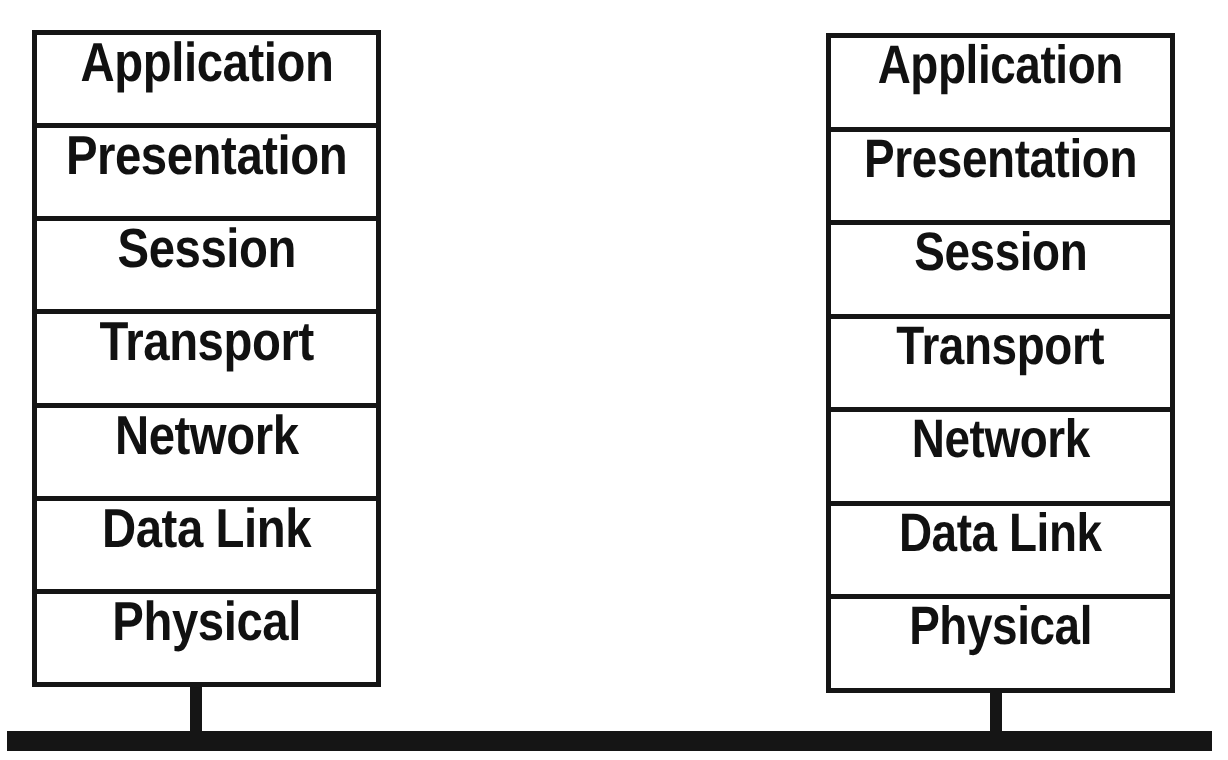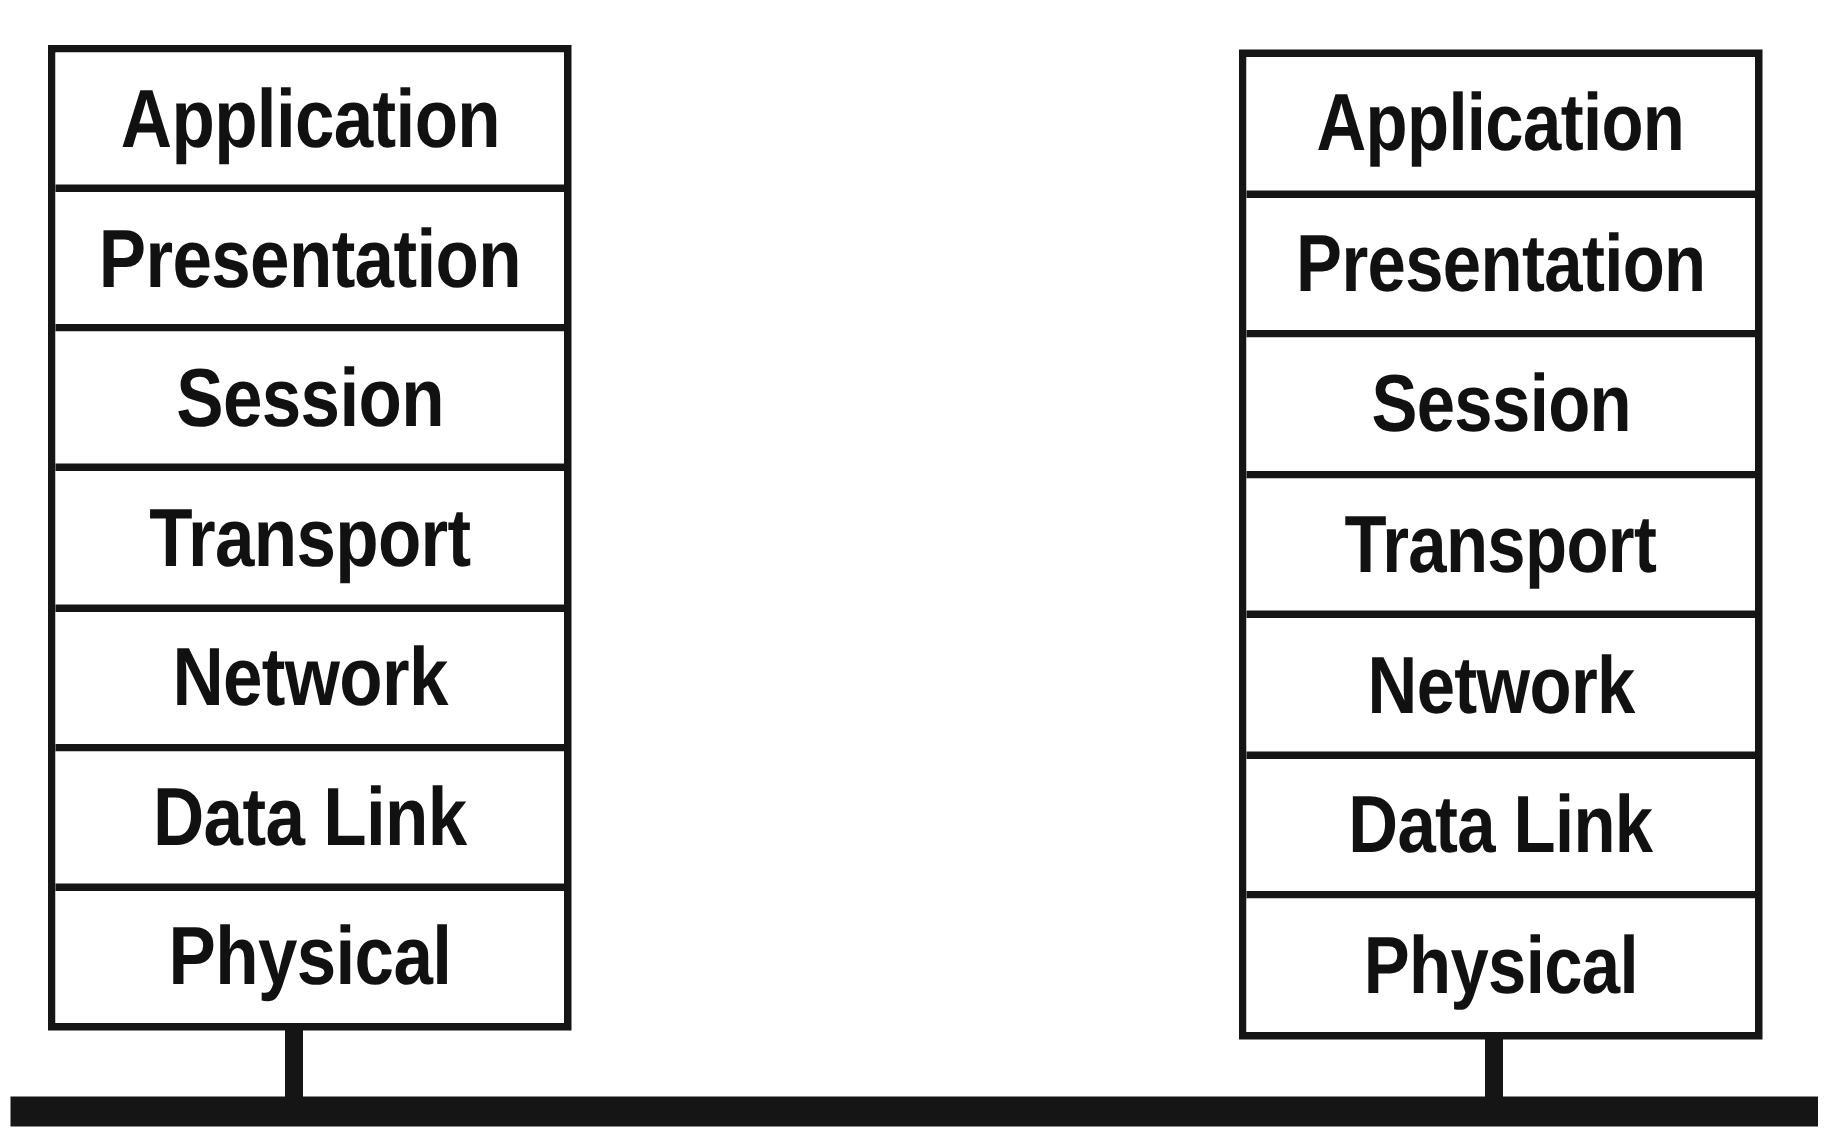--- a/index.html
+++ b/index.html
@@ -39,21 +39,21 @@
     top: 33px;
     width: 349px;
     height: 660px;
   }
 
   .layer-row {
     box-sizing: border-box;
     flex: 1 1 0;
     border-bottom: 5px solid #151515;
     display: flex;
-    align-items: center;
+    align-items: flex-start;
     justify-content: center;
     background: #ffffff;
     overflow: hidden;
   }
   .layer-row:last-child {
     border-bottom: none;
   }
 
   .layer-label {
     font-family: "Liberation Sans", "DejaVu Sans", sans-serif;

